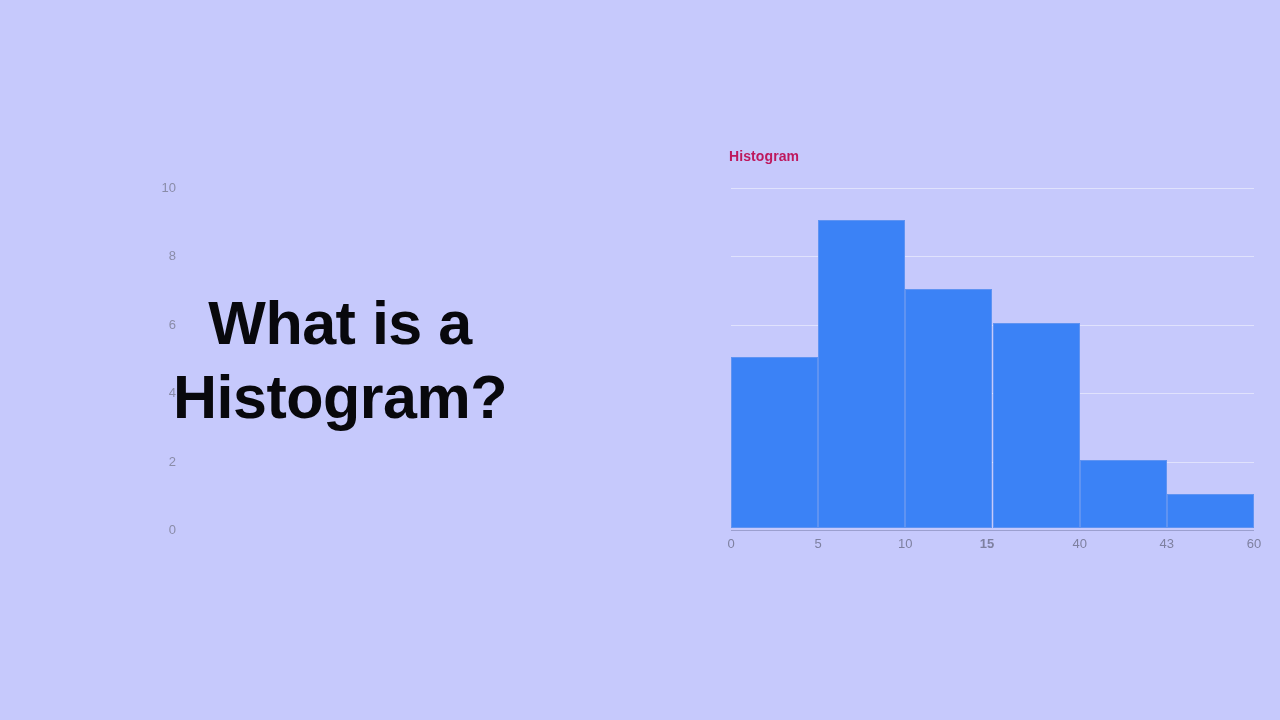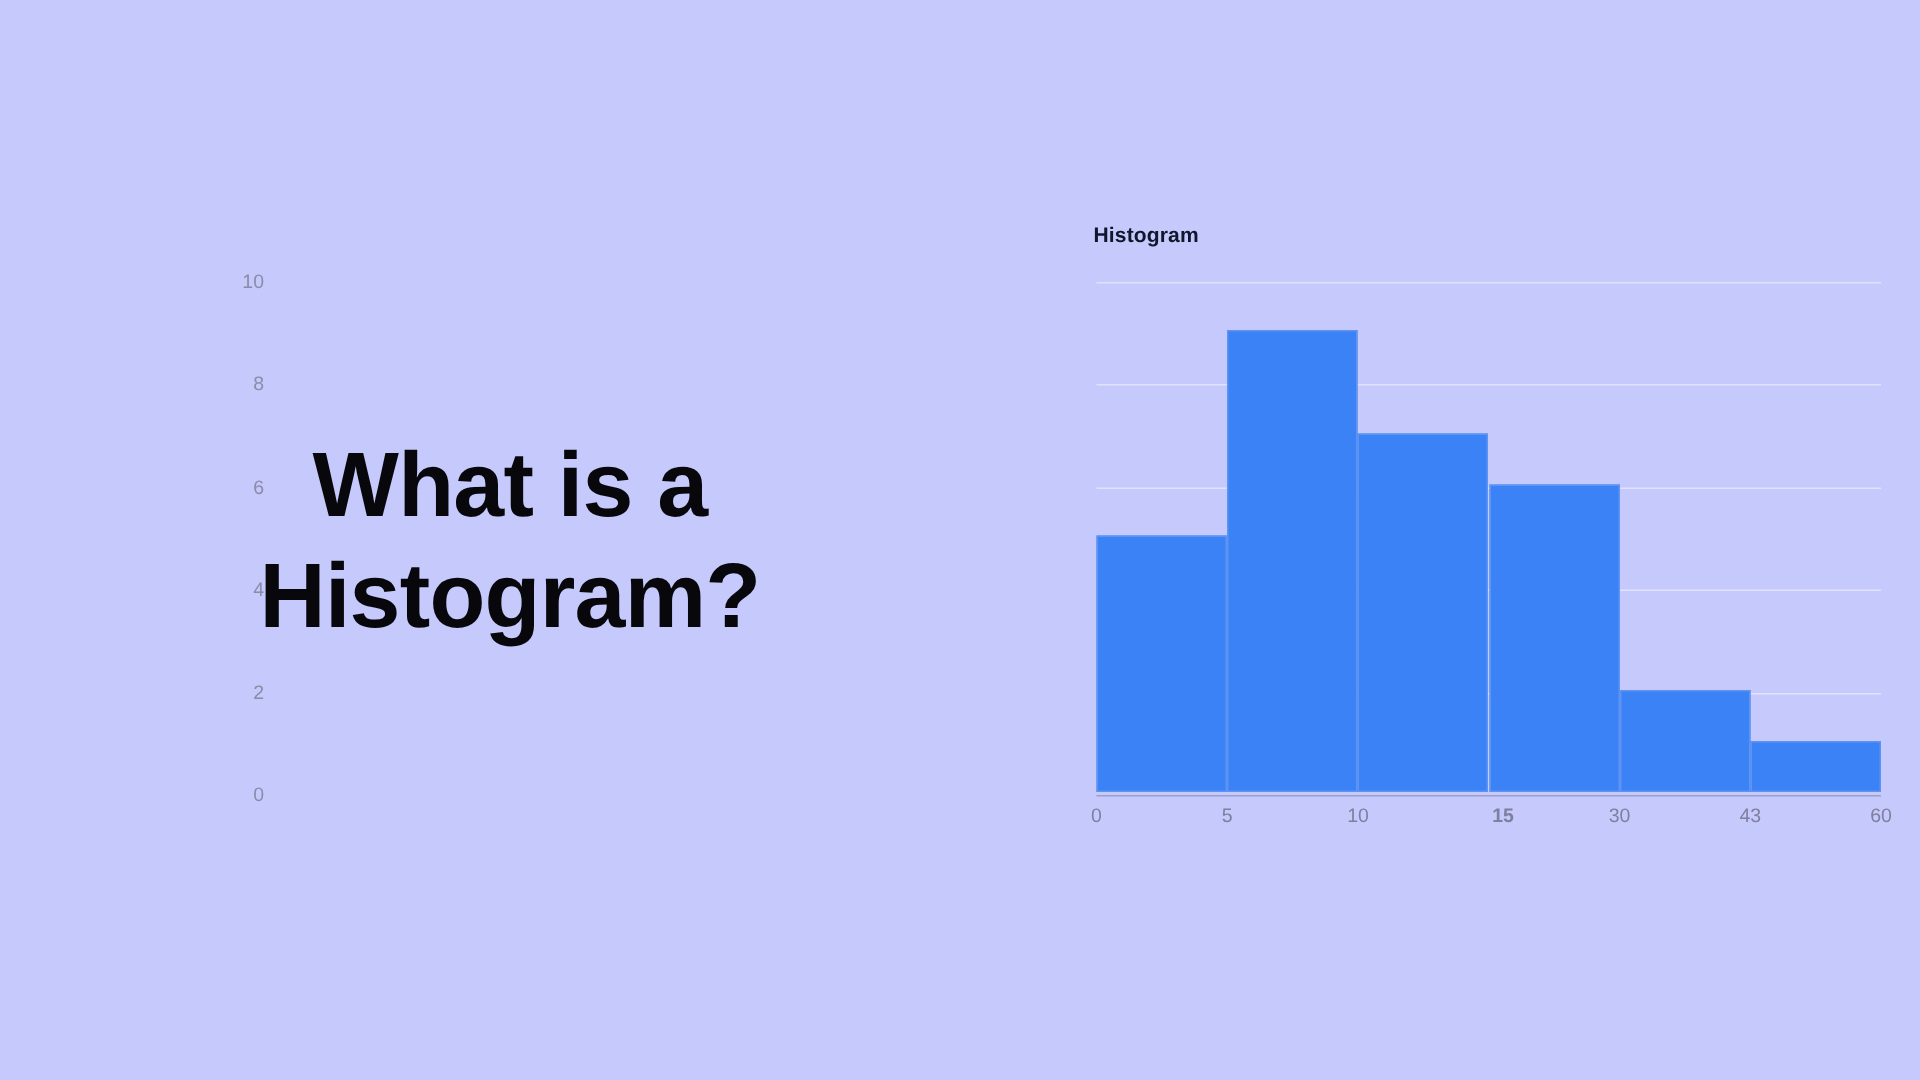--- a/index.html
+++ b/index.html
@@ -117,21 +117,21 @@
 
 <div id="slide" style="background: rgb(198, 201, 252);">
 
   <div id="headline-block">
     <h1 id="headline" style="color: rgb(8, 8, 12);">What is a
 Histogram?</h1>
   </div>
 
   <div id="chart-figure">
 
-    <div id="chart-title" style="color: #0f172a;">Histogram</div>
+    <div id="chart-title" style="color: #be185d;">Histogram</div>
 
     <div id="plot">
       <div id="gridlines">
           <div class="gridline" style="top: 321.6px;"></div>
           <div class="gridline" style="top: 253.2px;"></div>
           <div class="gridline" style="top: 184.8px;"></div>
           <div class="gridline" style="top: 116.4px;"></div>
           <div class="gridline" style="top: 48px;"></div>
         </div>
       <div id="y-axis-labels">
@@ -148,21 +148,21 @@
           <div class="bar" style="left: 122.167px; width: 87.1667px; height: 307.8px; background: rgb(59, 130, 246);"></div>
           <div class="bar" style="left: 209.333px; width: 87.1667px; height: 239.4px; background: rgb(59, 130, 246);"></div>
           <div class="bar" style="left: 296.5px; width: 87.1667px; height: 205.2px; background: rgb(59, 130, 246);"></div>
           <div class="bar" style="left: 383.667px; width: 87.1667px; height: 68.4px; background: rgb(59, 130, 246);"></div>
           <div class="bar" style="left: 470.833px; width: 87.1667px; height: 34.2px; background: rgb(59, 130, 246);"></div>
         </div>
       <div id="x-axis-labels">
           <div class="xtick-label" style="left: 35px;">0</div>
           <div class="xtick-label" style="left: 122.167px;">5</div>
           <div class="xtick-label" style="left: 209.333px;">10</div>
-          <div class="xtick-label" style="left: 306px; font-weight: bold;">15</div>
-          <div class="xtick-label" style="left: 383.667px;">30</div>
+          <div class="xtick-label" style="left: 291px; font-weight: bold;">15</div>
+          <div class="xtick-label" style="left: 383.667px;">40</div>
           <div class="xtick-label" style="left: 470.833px;">43</div>
           <div class="xtick-label" style="left: 558px;">60</div>
         </div>
     </div>
 
   </div>
 </div>
 
 </body></html>

